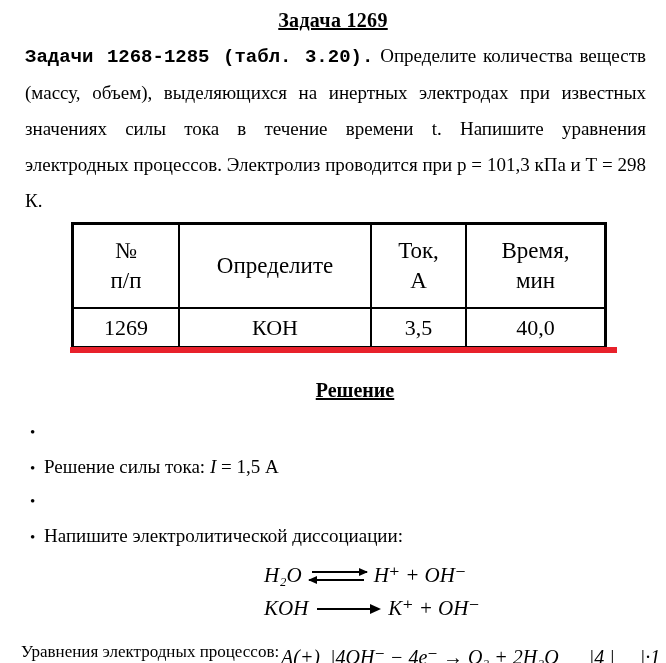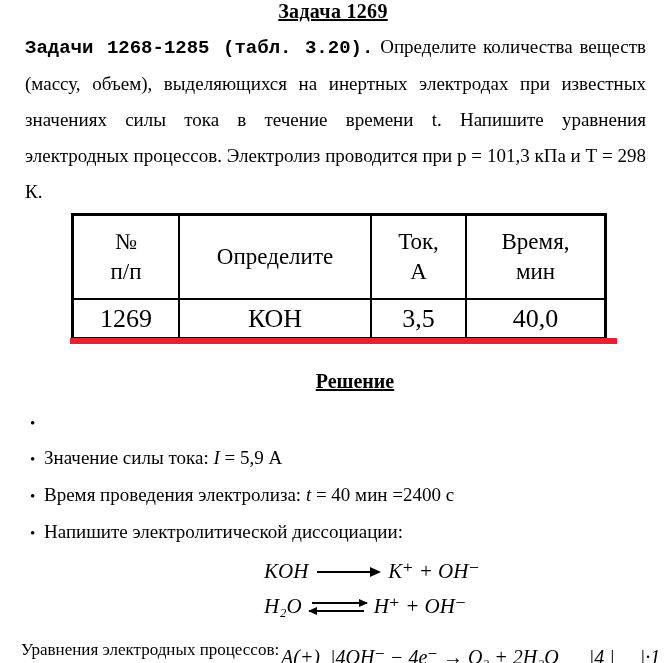--- a/index.html
+++ b/index.html
@@ -2,40 +2,40 @@
 <html><head>
 <meta charset="utf-8">
 <style>
   html,body { margin:0; padding:0; background:#ffffff; }
   .page {
     position:relative; width:666px; height:663px; overflow:hidden;
     background:#ffffff; color:#000;
     font-family:"Liberation Serif","DejaVu Serif",serif;
   }
   .title {
-    text-align:center;
+    padding-top:9px; text-align:center;
     font-size:20px; font-weight:bold; text-decoration:underline;
     letter-spacing:0.3px;
   }
   .intro {
     margin:6px 20px 0 25px; font-size:19px; line-height:36px;
     text-align:justify; text-justify:inter-word;
   }
   .intro b { font-weight:bold;font-family:Liberation Mono, monospace; }
 
   table.cond {
     border-collapse:collapse; margin:3px 0 0 71px;
     border:3px solid #000;
   }
   table.cond th, table.cond td {
     border:2px solid #000; text-align:center; vertical-align:middle;
     padding:0; font-weight:normal;
   }
   table.cond th { height:82px; font-size:23px; line-height:30px; white-space:pre-line; }
-  table.cond td { height:37px; font-size:26px; }
+  table.cond td { height:37px; font-size:22px; }
   .c1{width:104px} .c2{width:190px} .c3{width:93px} .c4{width:137px}
 
   .redline {
     width:547px; height:6px; margin:-2px 0 0 70px;
     background:#e8212b; position:relative; z-index:2;
   }
 
   .heading2 {
     margin-top:26px; text-align:center;
     font-size:20px; font-weight:bold; text-decoration:underline;padding-left:44px;
@@ -117,41 +117,40 @@
   <div class="redline" style="background: rgb(232, 33, 43);"></div>
 
   <div class="heading2">Решение</div>
 
   <div class="bullets">
     <div class="bullet">
       <span class="dot">•</span>
     </div>
     <div class="bullet">
       <span class="dot">•</span>
-      <span class="txt"><span>Значение силы тока:  </span><i>I</i><span> = 5,9 А</span></span>
+      <span class="txt"><span>Решение силы тока:  </span><i>I</i><span> = 1,5 А</span></span>
     </div>
     <div class="bullet">
       <span class="dot">•</span>
-      <span class="txt"><span>Время проведения электролиза:  </span><i>t</i><span> = 40 мин =2400 с</span></span>
     </div>
     <div class="bullet">
       <span class="dot">•</span>
       <span class="txt"><span>Напишите электролитической диссоциации:</span></span>
     </div>
   </div>
 
+  <div class="eq eq2">
+    <span>H₂O</span>
+    <span class="rev"><span class="t"></span><span class="b"></span></span>
+    <span>H⁺ + OH⁻</span>
+  </div>
+
   <div class="eq eq1">
     <span>KOH</span>
     <span class="arr-r"></span>
     <span>K⁺ + OH⁻</span>
-  </div>
-
-  <div class="eq eq2">
-    <span>H₂O</span>
-    <span class="rev"><span class="t"></span><span class="b"></span></span>
-    <span>H⁺ + OH⁻</span>
   </div>
 
   <p class="electrode-heading">Уравнения электродных процессов:</p>
 
   <div class="clipped">A(+)  |4OH⁻ − 4e⁻ → O₂ + 2H₂O      |4 |     |·1     |Z = 4</div>
 
 </div>
 
 </body></html>

